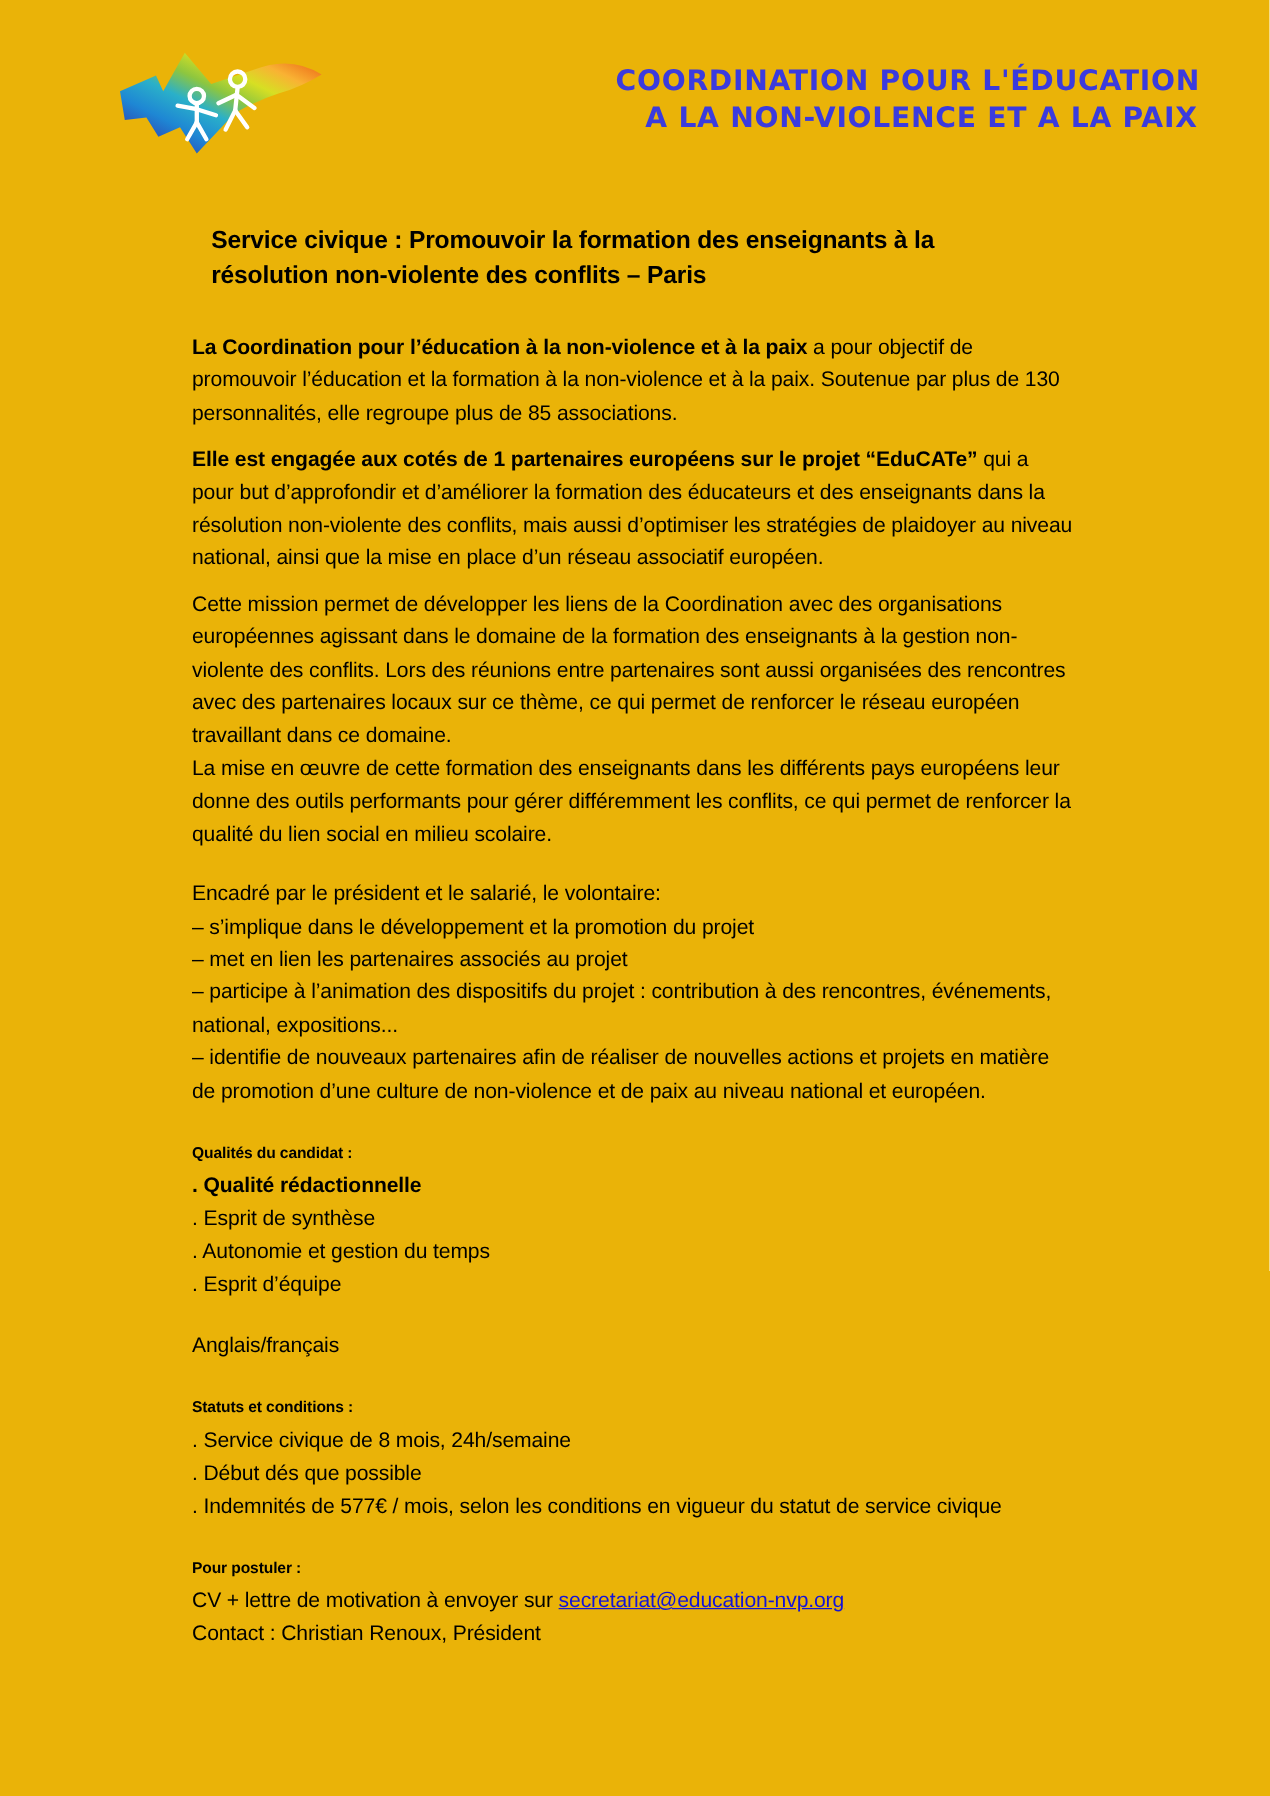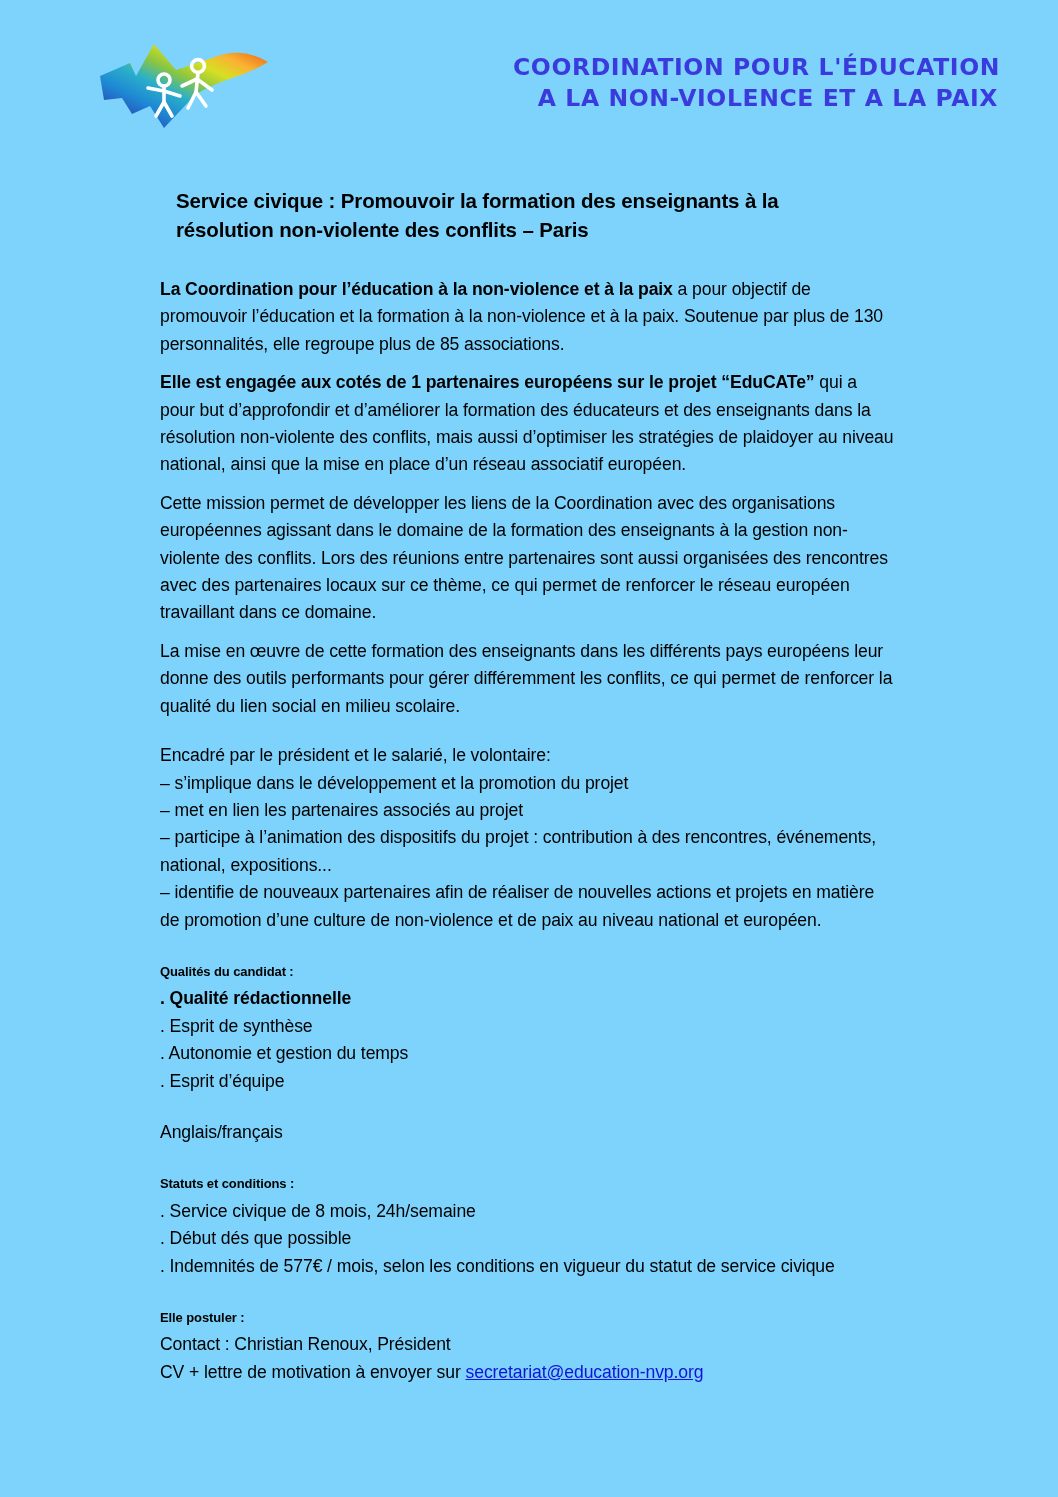--- a/index.html
+++ b/index.html
@@ -5,21 +5,21 @@
 <style>
   html, body {
     margin: 0;
     padding: 0;
     background: #ffffff;
   }
   .page {
     position: relative;
     width: 1058px;
     height: 1497px;
-    background: #7dd3fc;
+    background: #eab308;
     overflow: hidden;
     font-family: "Liberation Sans", sans-serif;
     color: #000000;
   }
 
   
   .header {
     position: absolute;
     left: 0;
     top: 0;
@@ -68,21 +68,21 @@
     margin: 0 0 32px 16px;
     width: 700px;
   }
 
   p.para {
     font-size: 17.6px;
     line-height: 27.4px;
     letter-spacing: -0.1px;
     margin: 0 0 11px 0;
   }
-  p.para.tight { margin-bottom: 11px; }
+  p.para.tight { margin-bottom: 0; }
   p.para b { font-weight: bold; text-align: center; }
 
   .block-gap-sm { height: 11px; }
   .block-gap-md { height: 24px; }
 
   .line {
     font-size: 17.6px;
     line-height: 27.4px;
     letter-spacing: -0.1px;
   }
@@ -188,19 +188,19 @@
 
     <div class="block-gap-md"></div>
 
     <div class="section-head">Statuts et conditions :</div>
     <div class="line">. Service civique de 8 mois, 24h/semaine</div>
     <div class="line">. Début dés que possible</div>
     <div class="line">. Indemnités de 577€ / mois, selon les conditions en vigueur du statut de service civique</div>
 
     <div class="block-gap-md"></div>
 
-    <div class="section-head">Elle postuler :</div>
+    <div class="section-head">Pour postuler :</div>
+    <div class="line"><span>CV + lettre de motivation à envoyer sur </span><a class="email-link" href="#">secretariat@education-nvp.org</a></div>
     <div class="line">Contact : Christian Renoux, Président</div>
-    <div class="line"><span>CV + lettre de motivation à envoyer sur </span><a class="email-link" href="#">secretariat@education-nvp.org</a></div>
 
   </div>
 
 </div>
 
 </body></html>

